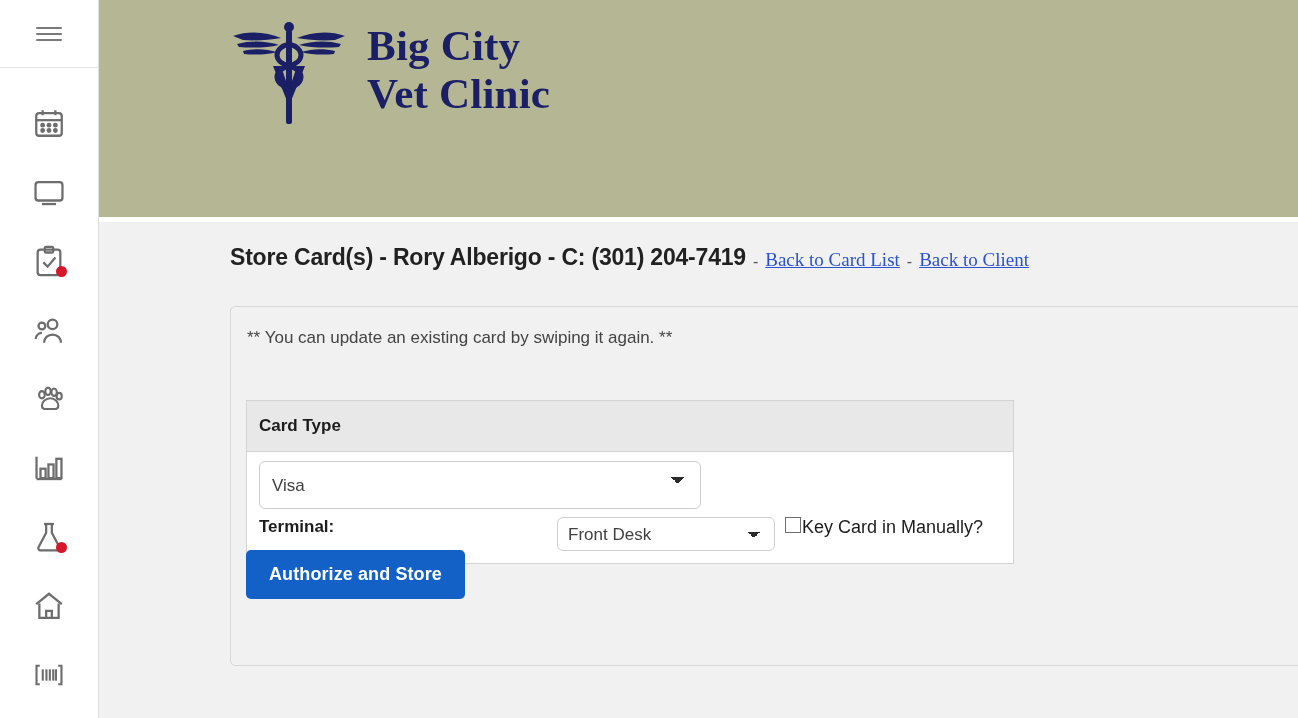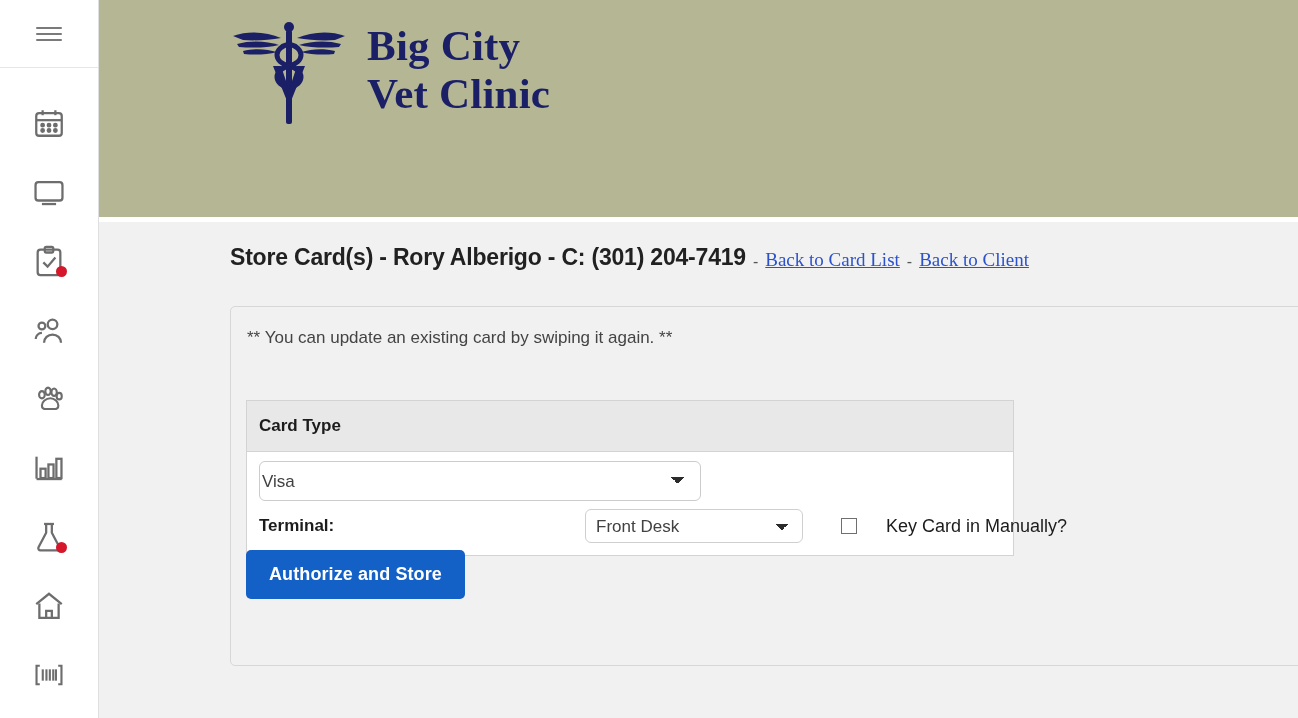--- a/index.html
+++ b/index.html
@@ -174,46 +174,45 @@
     font-size: 17px;
     font-weight: bold;
     color: #1c1c1c;
   }
   .row-card-type {
     padding: 9px 12px 3px 12px;
     background: #ffffff;
   }
   .select-visa {
     width: 442px;
-    height: 40px;
+    height: 48px;
     border: 1px solid #cccccc;
     border-radius: 6px;
     background: #ffffff;
     font-size: 17px;
     color: #414141;
-    padding: 0 2px;
+    padding: 0 12px;
     font-family: "Liberation Sans", sans-serif;
     appearance: none;
     -webkit-appearance: none;
     background-image:
       linear-gradient(45deg, transparent 50%, #2b2b2b 50%),
       linear-gradient(135deg, #2b2b2b 50%, transparent 50%);
     background-position:
       calc(100% - 22px) 15px,
       calc(100% - 15px) 15px;
     background-size: 7px 7px, 7px 7px;
     background-repeat: no-repeat;
     cursor: pointer;
   }
   .row-terminal {
     display: flex;
-    align-items: center;
+    align-items: flex-start;
     padding: 5px 0 12px 12px;
     background: #ffffff;
-    gap: 28px;
   }
   .terminal-label {
     font-size: 17px;
     font-weight: bold;
     color: #1c1c1c;
     width: 298px;
     flex: 0 0 auto;
   }
   .select-terminal {
     width: 218px;

